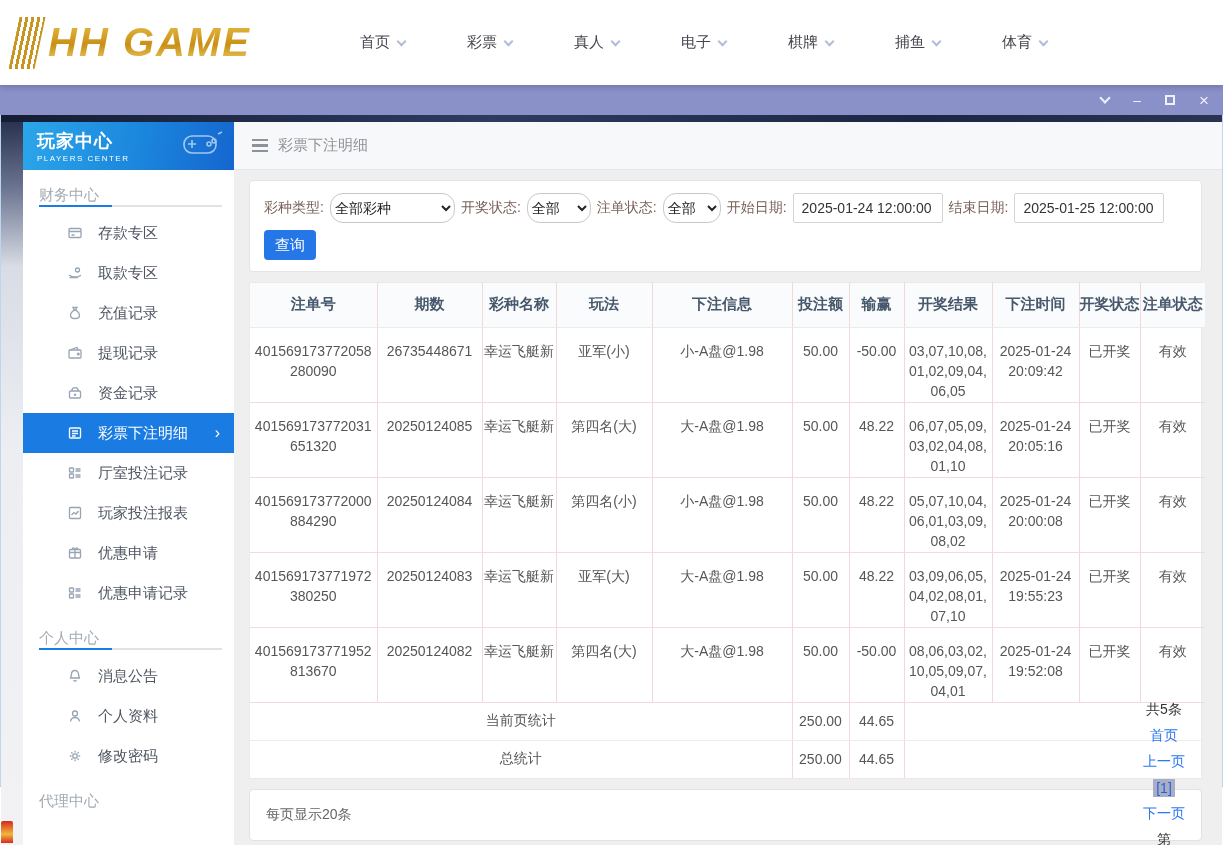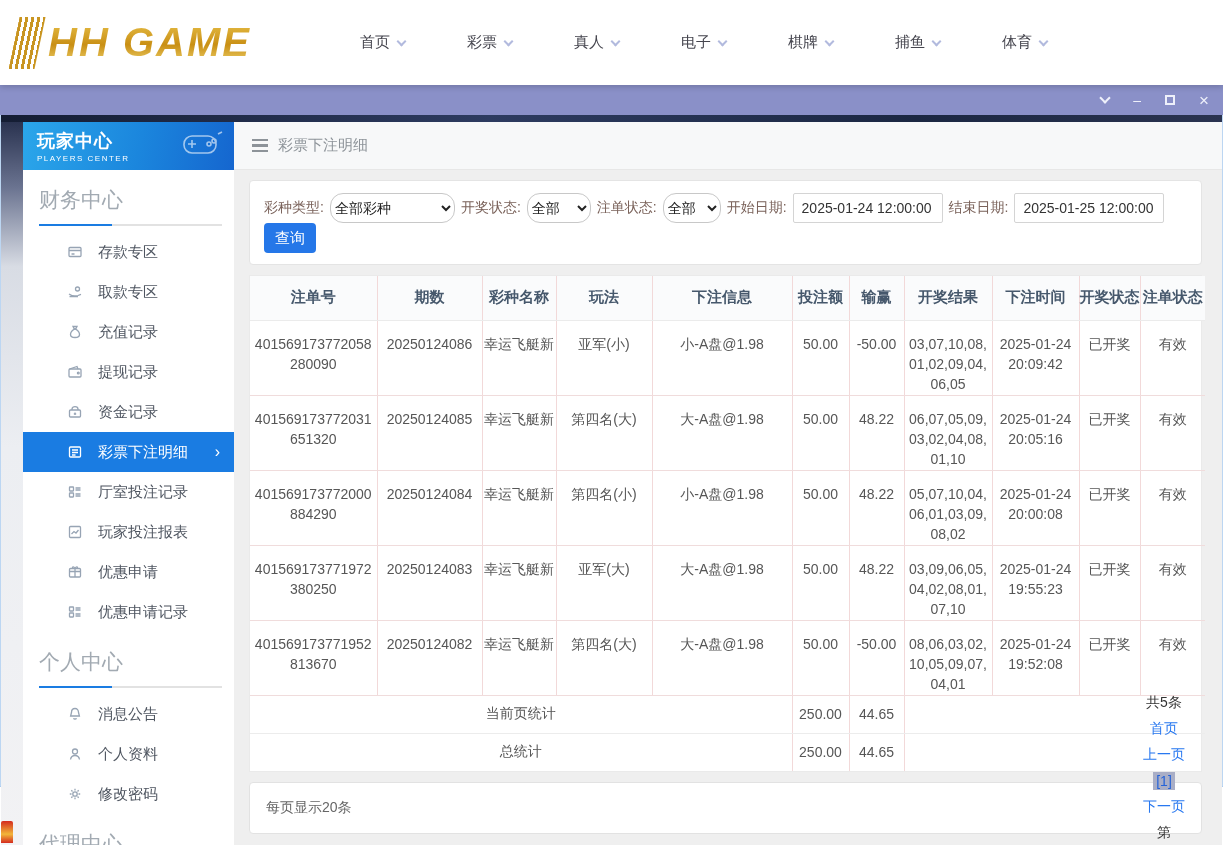--- a/index.html
+++ b/index.html
@@ -40,21 +40,21 @@
   .deco { position:absolute; left:0; bottom:2px; width:12px; height:22px;
     background:linear-gradient(180deg,#d42b1e 0%,#f2b63a 60%,#d42b1e 100%); border-radius:2px 2px 0 0; }
 
   
   .sidebar { width:211px; flex:none; background:#fff; overflow:hidden; }
   .sb-header { height:48px; padding:7px 12px 0 14px; position:relative;
     background:linear-gradient(100deg,#2ba6ea 0%,#1b86dd 55%,#1566cf 100%); color:#fff; }
   .sb-title { font-size:18px; font-weight:bold; letter-spacing:1px; }
   .sb-sub { font-size:8px; letter-spacing:1.5px; margin-top:1px; }
   .sb-pad { position:absolute; right:10px; top:8px; opacity:.6; }
-  .section-title { font-size:21px; color:#a2aab2; padding:16px 0 10px 16px; }
+  .section-title { font-size:15px; color:#a2aab2; padding:16px 0 0 16px; }
   .section-line { height:2px; margin:0 12px 6px 16px; background:#e2e2e2; position:relative; }
   .section-line i { position:absolute; left:0; top:0; height:2px; width:40%; background:#1a7ce2; display:block; }
   .menu-item { height:40px; display:flex; align-items:center; padding-left:44px; gap:15px;
                font-size:15px; color:#4e5560; cursor:pointer; position:relative; }
   .menu-item svg { color:#97a4b4; flex:none; }
   .menu-item.active { background:#1a7ce2; color:#fff; }
   .menu-item.active svg { color:#fff; }
   .menu-item .arrow { position:absolute; right:14px; font-size:16px; color:#fff; }
 
   
@@ -68,21 +68,21 @@
 
   
   .filter-panel { background:#fff; border:1px solid #e4e4e4; border-radius:4px; padding:12px 14px 11px; }
   .filter-row { display:flex; align-items:center; gap:6px; flex-wrap:nowrap; }
   .f-label { font-size:14px; color:#7a625a; white-space:nowrap; }
   select { height:30px; border:1px solid #c8c8c8; border-radius:13px; background:#fff;
            font-size:14px; color:#222; font-family:inherit; }
   .sel-lottery { width:125px; } .sel-draw { width:64px; } .sel-bet { width:58px; }
   .f-input { height:30px; width:150px; border:1px solid #d4d4d4; border-radius:2px;
              font-size:14px; color:#333; padding:0 8px; font-family:inherit; }
-  .btn-row { }
+  .btn-row { margin-top:7px; }
   .btn-query { width:52px; height:30px; background:#2577e8; color:#fff; border:none; border-radius:4px;
                font-size:15px; cursor:pointer; font-family:inherit; }
 
   
   .table-panel { margin-top:10px; background:#fff; border:1px solid #eaeaea; }
   table { width:100%; border-collapse:collapse; table-layout:fixed; }
   col.c0{width:127px} col.c1{width:105px} col.c2{width:74px} col.c3{width:96px} col.c4{width:140px}
   col.c5{width:57px} col.c6{width:55px} col.c7{width:88px} col.c8{width:87px} col.c9{width:61px} col.c10{width:65px}
   th { height:44px; background:#fafbfc; font-size:15px; font-weight:bold; color:#46586c;
        border-bottom:1px solid #ebebeb; }
@@ -348,21 +348,21 @@
                   <th>输赢</th>
                   <th>开奖结果</th>
                   <th>下注时间</th>
                   <th>开奖状态</th>
                   <th>注单状态</th>
                 </tr>
               </thead>
             <tbody>
                 <tr class="data-row">
                   <td class="c0">401569173772058280090</td>
-                  <td class="c1">20250124086</td>
+                  <td class="c1">26735448671</td>
                   <td class="c2">幸运飞艇新</td>
                   <td class="c3">亚军(小)</td>
                   <td class="c4">小-A盘@1.98</td>
                   <td class="c5">50.00</td>
                   <td class="c6">-50.00</td>
                   <td class="c7">03,07,10,08,01,02,09,04,06,05</td>
                   <td class="c8">2025-01-24 20:09:42</td>
                   <td class="c9">已开奖</td>
                   <td class="c10">有效</td>
                 </tr>

